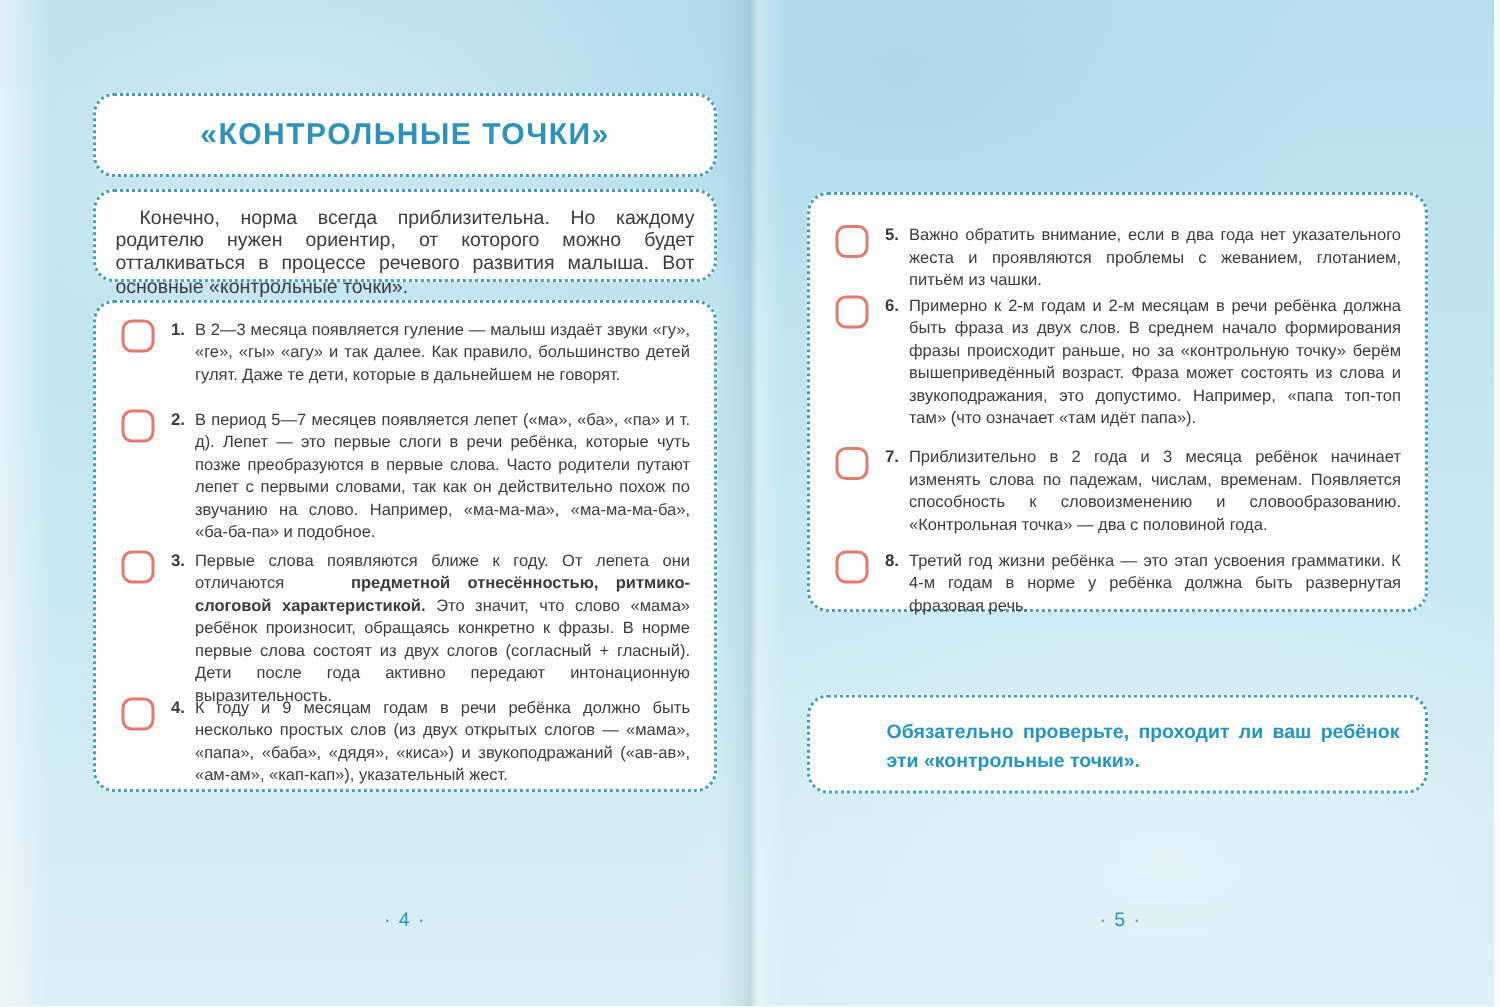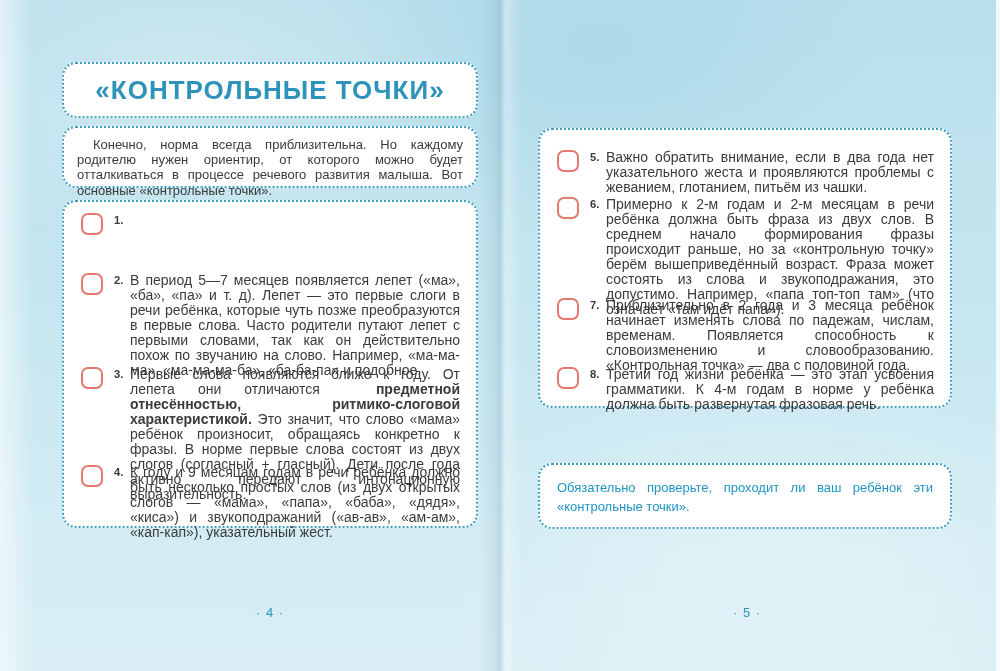--- a/index.html
+++ b/index.html
@@ -41,21 +41,21 @@
       rgba(255,255,255,0) 100%);
   }
 
   .box{
     position:absolute;background:#ffffff;
     border:2px dotted var(--border-dotted);
     border-radius:14px;
   }
   .title-box{left:62px;top:62px;width:416px;height:56px;display:flex;align-items:center;justify-content:center;}
   .page-title{
-    color:var(--accent-blue);font-size:26px;font-weight:bold;letter-spacing:1px;white-space:nowrap;
+    color:var(--accent-blue);font-size:20px;font-weight:bold;letter-spacing:1px;white-space:nowrap;
   }
   .intro-box{left:62px;top:126px;width:416px;height:62px;padding:9px 13px;}
   .intro-text{
     font-size:13px;line-height:15.2px;color:var(--body-text);
     text-align:justify;text-indent:16px;
   }
 
   .list-box{left:62px;top:200px;width:416px;height:328px;}
   .list-box.right{left:538px;top:128px;width:414px;height:280px;}
 
@@ -63,29 +63,30 @@
   .checkbox{
     position:absolute;left:17px;top:0;width:22px;height:22px;
     border:2.2px solid var(--checkbox-red);border-radius:7px;background:#fff;
   }
   .num{
     position:absolute;left:50px;top:0;width:16px;
     font-size:11.2px;line-height:15px;font-weight:bold;color:var(--body-text);
   }
   .itext{
     margin:0 16px 0 66px;
-    font-size:14px;line-height:15px;color:var(--body-text);
+    font-size:11px;line-height:15px;color:var(--body-text);
     text-align:justify;
   }
   .itext b{font-weight:bold;margin-left:33px;}
 
   .note-box{left:538px;top:463px;width:414px;height:66px;padding:13px 17px;}
   .note-text{
-    color:var(--note-blue);font-weight:normal;font-size:13px;line-height:19px;
+    color:var(--note-blue);font-weight:bold;font-size:13px;line-height:19px;
     text-align:justify;
+    margin-left:34px;
   }
 
   .pagenum{
     position:absolute;top:605px;width:120px;text-align:center;
     color:var(--accent-blue);font-size:13px;letter-spacing:1px;
   }
   .pagenum.left{left:210px;}
   .pagenum.right{left:687px;}
 </style>
 </head>
@@ -100,20 +101,21 @@
 
   <div class="box intro-box">
     <div class="intro-text">Конечно, норма всегда приблизительна. Но каждому родителю нужен ориентир, от которого можно будет отталкиваться в процессе речевого развития малыша. Вот основные «контрольные точки».</div>
   </div>
 
   <div class="box list-box">
 
     <div class="item" style="top:11px">
       <span class="checkbox"></span>
       <span class="num">1.</span>
+      <div class="itext">В 2—3 месяца появляется гуление — малыш издаёт звуки «гу», «ге», «гы» «агу» и так далее. Как правило, большинство детей гулят. Даже те дети, которые в дальнейшем не говорят.</div>
     </div>
 
     <div class="item" style="top:71px">
       <span class="checkbox"></span>
       <span class="num">2.</span>
       <div class="itext">В период 5—7 месяцев появляется лепет («ма», «ба», «па» и т. д). Лепет — это первые слоги в речи ребёнка, которые чуть позже преобразуются в первые слова. Часто родители путают лепет с первыми словами, так как он действительно похож по звучанию на слово. Например, «ма-ма-ма», «ма-ма-ма-ба», «ба-ба-па» и подобное.</div>
     </div>
 
     <div class="item" style="top:165px">
       <span class="checkbox"></span>

